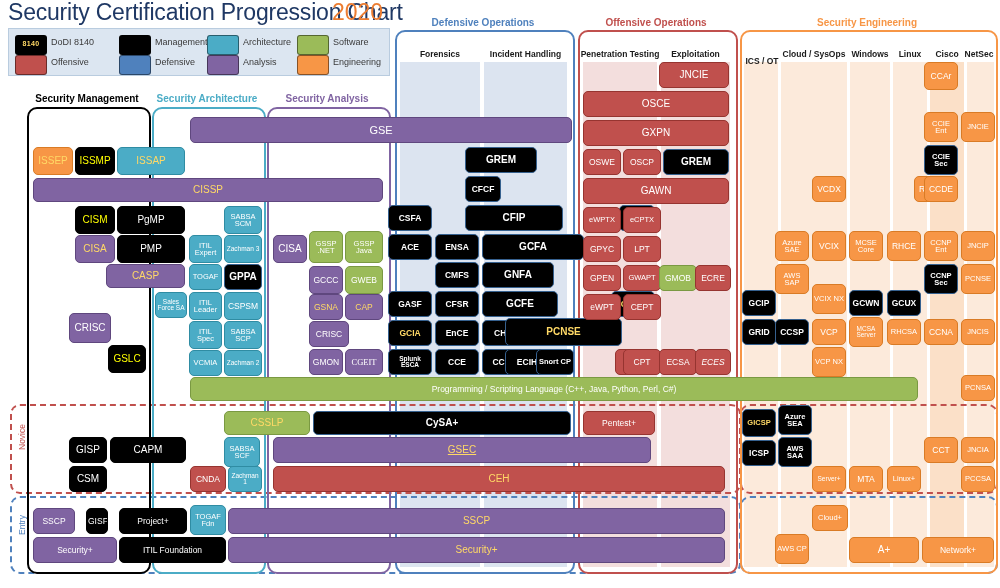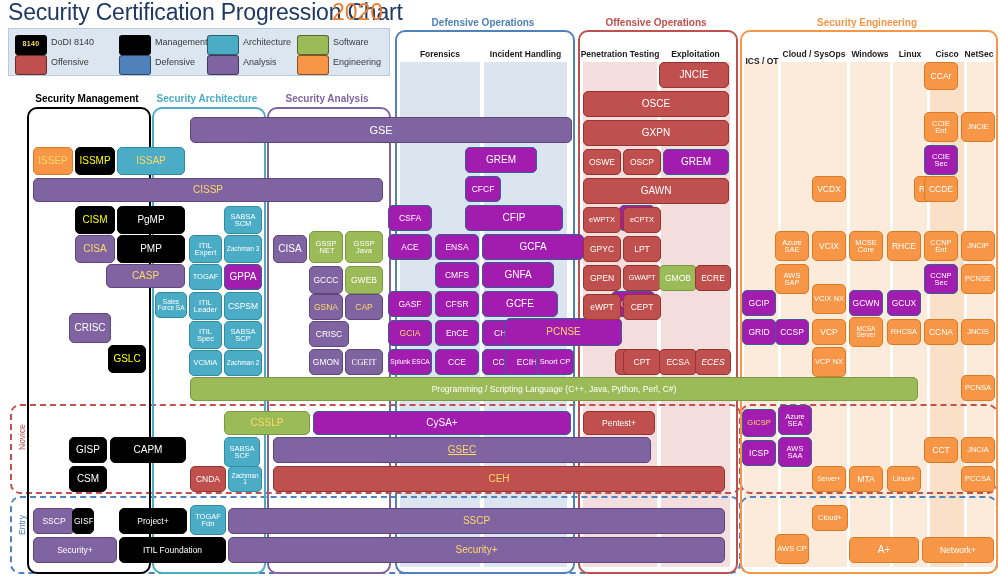--- a/index.html
+++ b/index.html
@@ -31,21 +31,21 @@
   
   .cert{position:absolute;border-radius:5px;border:1px solid rgba(0,0,0,.55);
         display:flex;align-items:center;justify-content:center;text-align:center;
         font-size:10px;line-height:1.0;color:#fff;box-sizing:border-box;
         padding:0 1px;overflow:hidden;}
   .cert span{display:block;width:100%;}
   .c-mgmt{background:#000000;border-color:#000;}
   .c-arch{background:#4BACC6;border-color:#2f8ca3;}
   .c-soft{background:#9BBB59;border-color:#7a9942;}
   .c-offn{background:#C0504D;border-color:#963430;}
-  .c-defn{background:#a21caf;border-color:#36618f;}
+  .c-defn{background:#000000;border-color:#36618f;font-weight:bold;}
   .c-anal{background:#8064A2;border-color:#5f477e;}
   .c-engr{background:#F79646;border-color:#d97b25;}
   .dod{color:#FFFF00;}
   .dod2{color:#FFD966;}
   .tiny{font-size:7.5px;}
   .tiny2{font-size:6.5px;}
   .sm{font-size:8.5px;}
   .lg{font-size:11px;}
 
   
@@ -526,21 +526,21 @@
       </div>
       <div class="cert c-engr tiny" style="left: 961px; top: 437px; width: 34px; height: 26px;">
         <span>JNCIA</span>
       </div>
       <div class="cert c-engr tiny" style="left: 961px; top: 466px; width: 34px; height: 26px;">
         <span>PCCSA</span>
       </div>
       <div class="cert c-anal sm" style="left: 33px; top: 508px; width: 42px; height: 26px;">
         <span>SSCP</span>
       </div>
-      <div class="cert c-mgmt sm" style="left: 72px; top: 508px; width: 22px; height: 26px;">
+      <div class="cert c-mgmt sm" style="left: 86px; top: 508px; width: 22px; height: 26px;">
         <span>GISF</span>
       </div>
       <div class="cert c-mgmt sm" style="left: 119px; top: 508px; width: 68px; height: 26px;">
         <span>Project+</span>
       </div>
       <div class="cert c-arch tiny" style="left: 190px; top: 505px; width: 36px; height: 30px;">
         <span>TOGAF Fdn</span>
       </div>
       <div class="cert c-anal dod2" style="left: 228px; top: 508px; width: 497px; height: 26px;">
         <span>SSCP</span>

